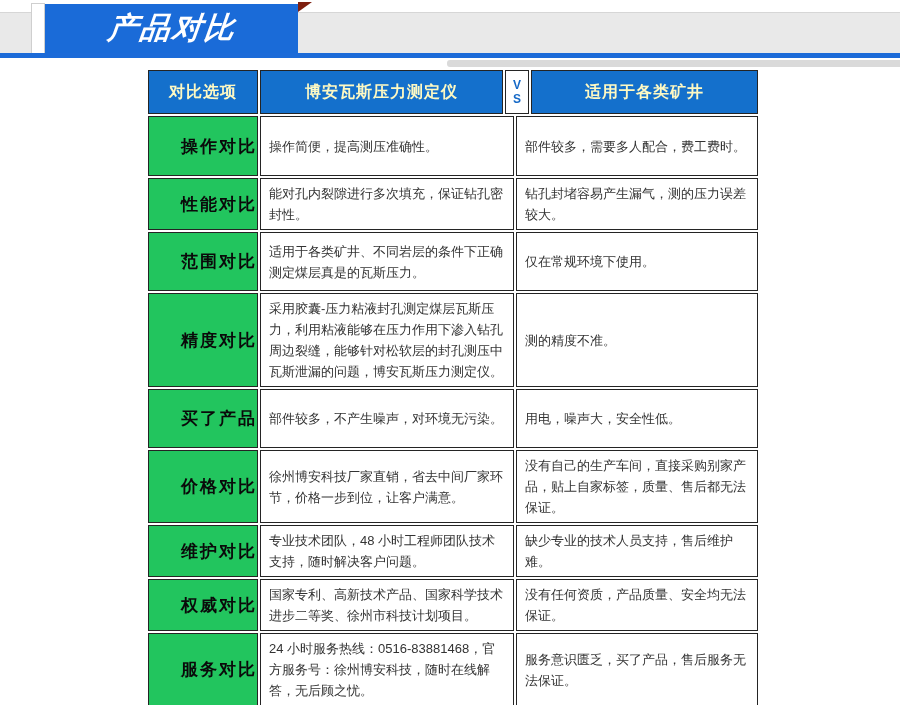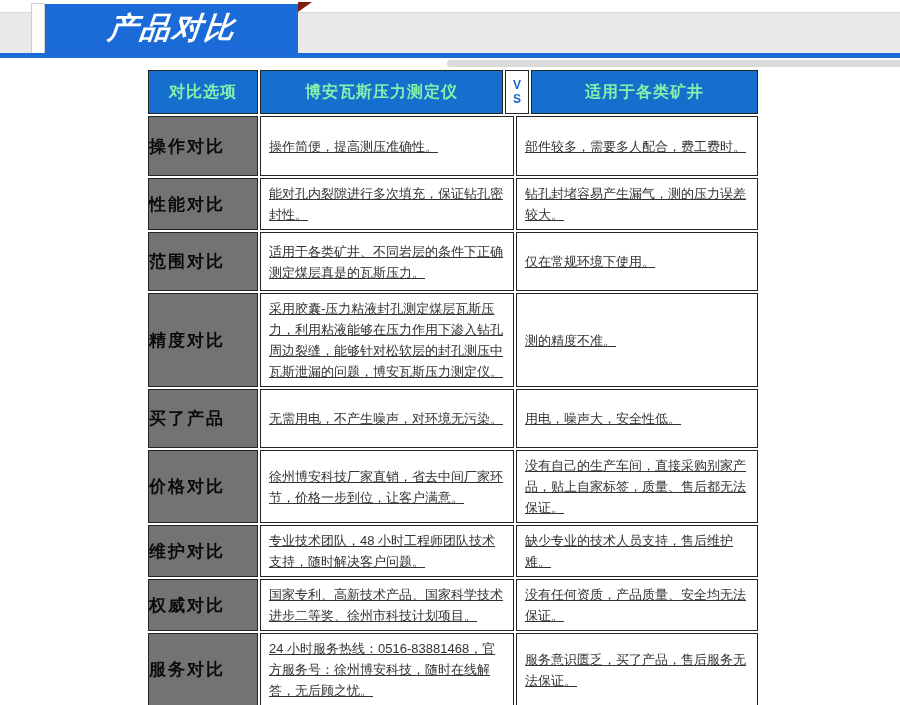--- a/index.html
+++ b/index.html
@@ -44,42 +44,41 @@
 
   
   .table-wrap { position: absolute; left: 146px; top: 68px; }
   table.cmp {
     border-collapse: separate; border-spacing: 2px;
     table-layout: fixed; width: 606px; background: #ffffff;
   }
   table.cmp td, table.cmp th { border: 1px solid #242424; overflow: hidden; }
 
   th.hcell {
-    background: #1470cc; color: #86efac;
+    background: #1470cc; color: #fef9c3;
     font-size: 16px; font-weight: bold; letter-spacing: 1px;
     height: 44px; text-align: center; vertical-align: middle;
     font-family: "Liberation Sans", sans-serif;
   }
   th.vs-cell {
     background: #ffffff; color: #1569c7;
     font-size: 12px; font-weight: bold; line-height: 14px;
     text-align: center; vertical-align: middle; letter-spacing: 0;
   }
   td.option-cell {
-    background: #737373; color: #0a0a0a;
+    background: #22c55e; color: #0a0a0a;
     font-family: "Liberation Serif", serif;
     font-size: 17px; font-weight: bold; letter-spacing: 2px;
-    text-align: left; vertical-align: middle;
+    text-align: right; vertical-align: middle;
   }
   td.body-cell {
     background: #ffffff; color: #333333;
     font-size: 13px; line-height: 21px;
     text-align: left; vertical-align: middle;
     padding: 4px 5px 4px 8px;
-    text-decoration: underline;
   }
 </style>
 </head>
 <body>
 
 <div class="stage">
 
   <div class="top-gray-bar"></div>
   <div class="accent-line"></div>
   <div class="white-strip"></div>
@@ -124,21 +123,21 @@
           <td class="body-cell" colspan="2">适用于各类矿井、不同岩层的条件下正确测定煤层真是的瓦斯压力。</td>
           <td class="body-cell" colspan="2">仅在常规环境下使用。</td>
         </tr>
         <tr style="height:82px">
           <td class="option-cell">精度对比</td>
           <td class="body-cell" colspan="2">采用胶囊-压力粘液封孔测定煤层瓦斯压力，利用粘液能够在压力作用下渗入钻孔周边裂缝，能够针对松软层的封孔测压中瓦斯泄漏的问题，博安瓦斯压力测定仪。</td>
           <td class="body-cell" colspan="2">测的精度不准。</td>
         </tr>
         <tr style="height:59px">
           <td class="option-cell">买了产品</td>
-          <td class="body-cell" colspan="2">无需用电，不产生噪声，对环境无污染。</td>
+          <td class="body-cell" colspan="2">部件较多，不产生噪声，对环境无污染。</td>
           <td class="body-cell" colspan="2">用电，噪声大，安全性低。</td>
         </tr>
         <tr style="height:58px">
           <td class="option-cell">价格对比</td>
           <td class="body-cell" colspan="2">徐州博安科技厂家直销，省去中间厂家环节，价格一步到位，让客户满意。</td>
           <td class="body-cell" colspan="2">没有自己的生产车间，直接采购别家产品，贴上自家标签，质量、售后都无法保证。</td>
         </tr>
         <tr style="height:52px">
           <td class="option-cell">维护对比</td>
           <td class="body-cell" colspan="2">专业技术团队，48 小时工程师团队技术支持，随时解决客户问题。</td>

